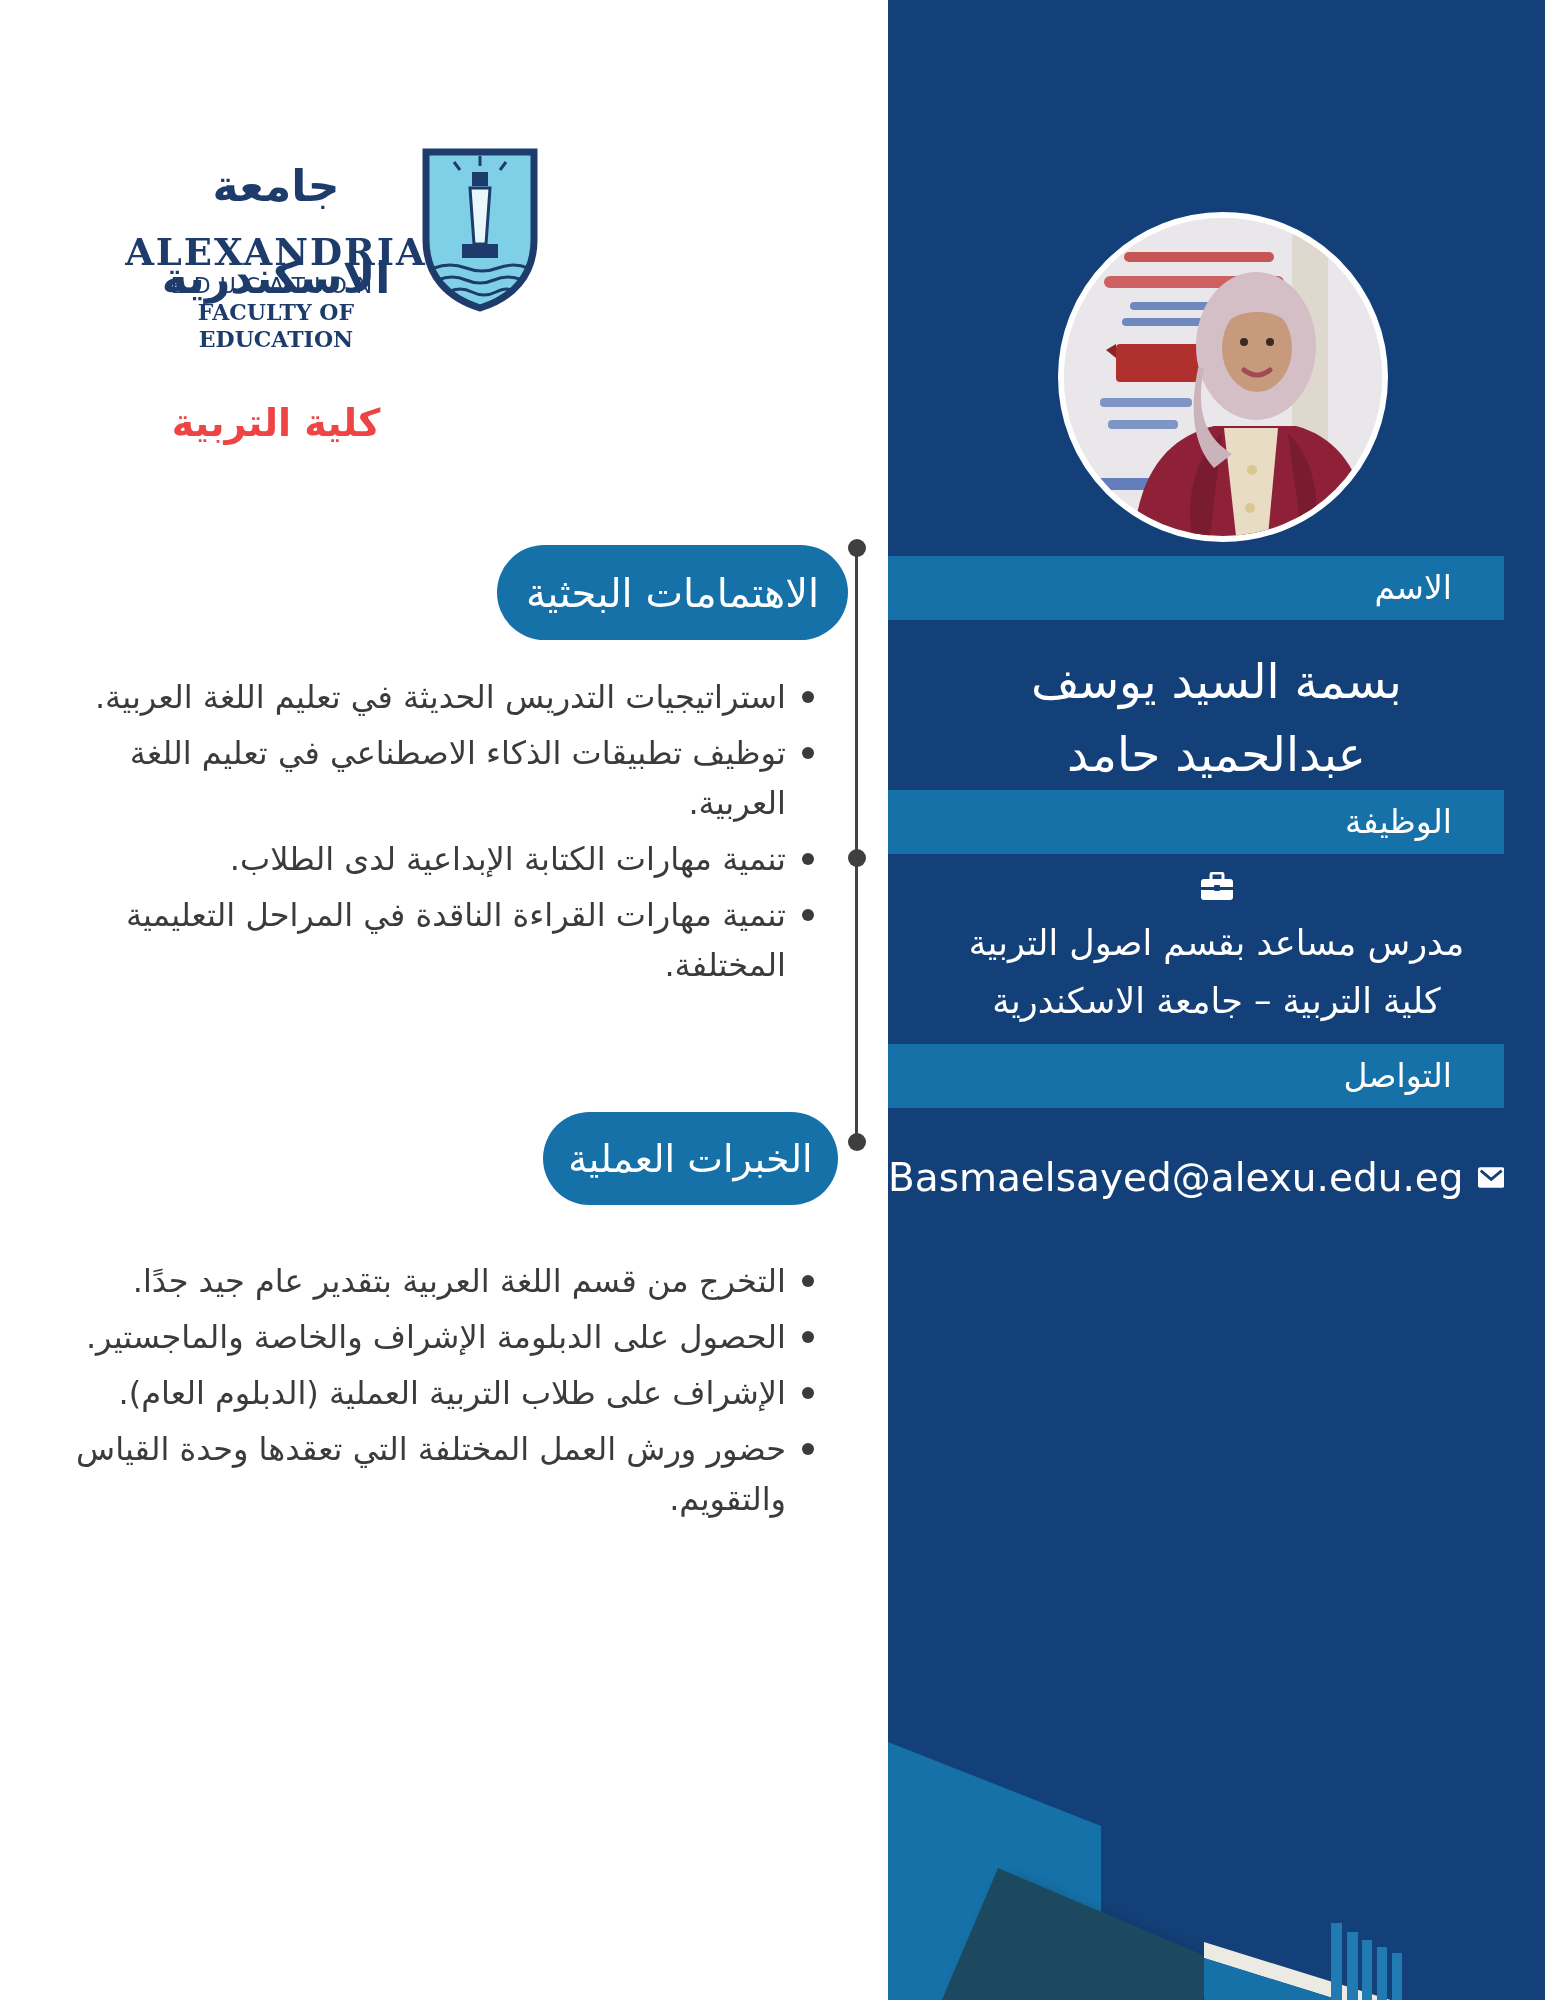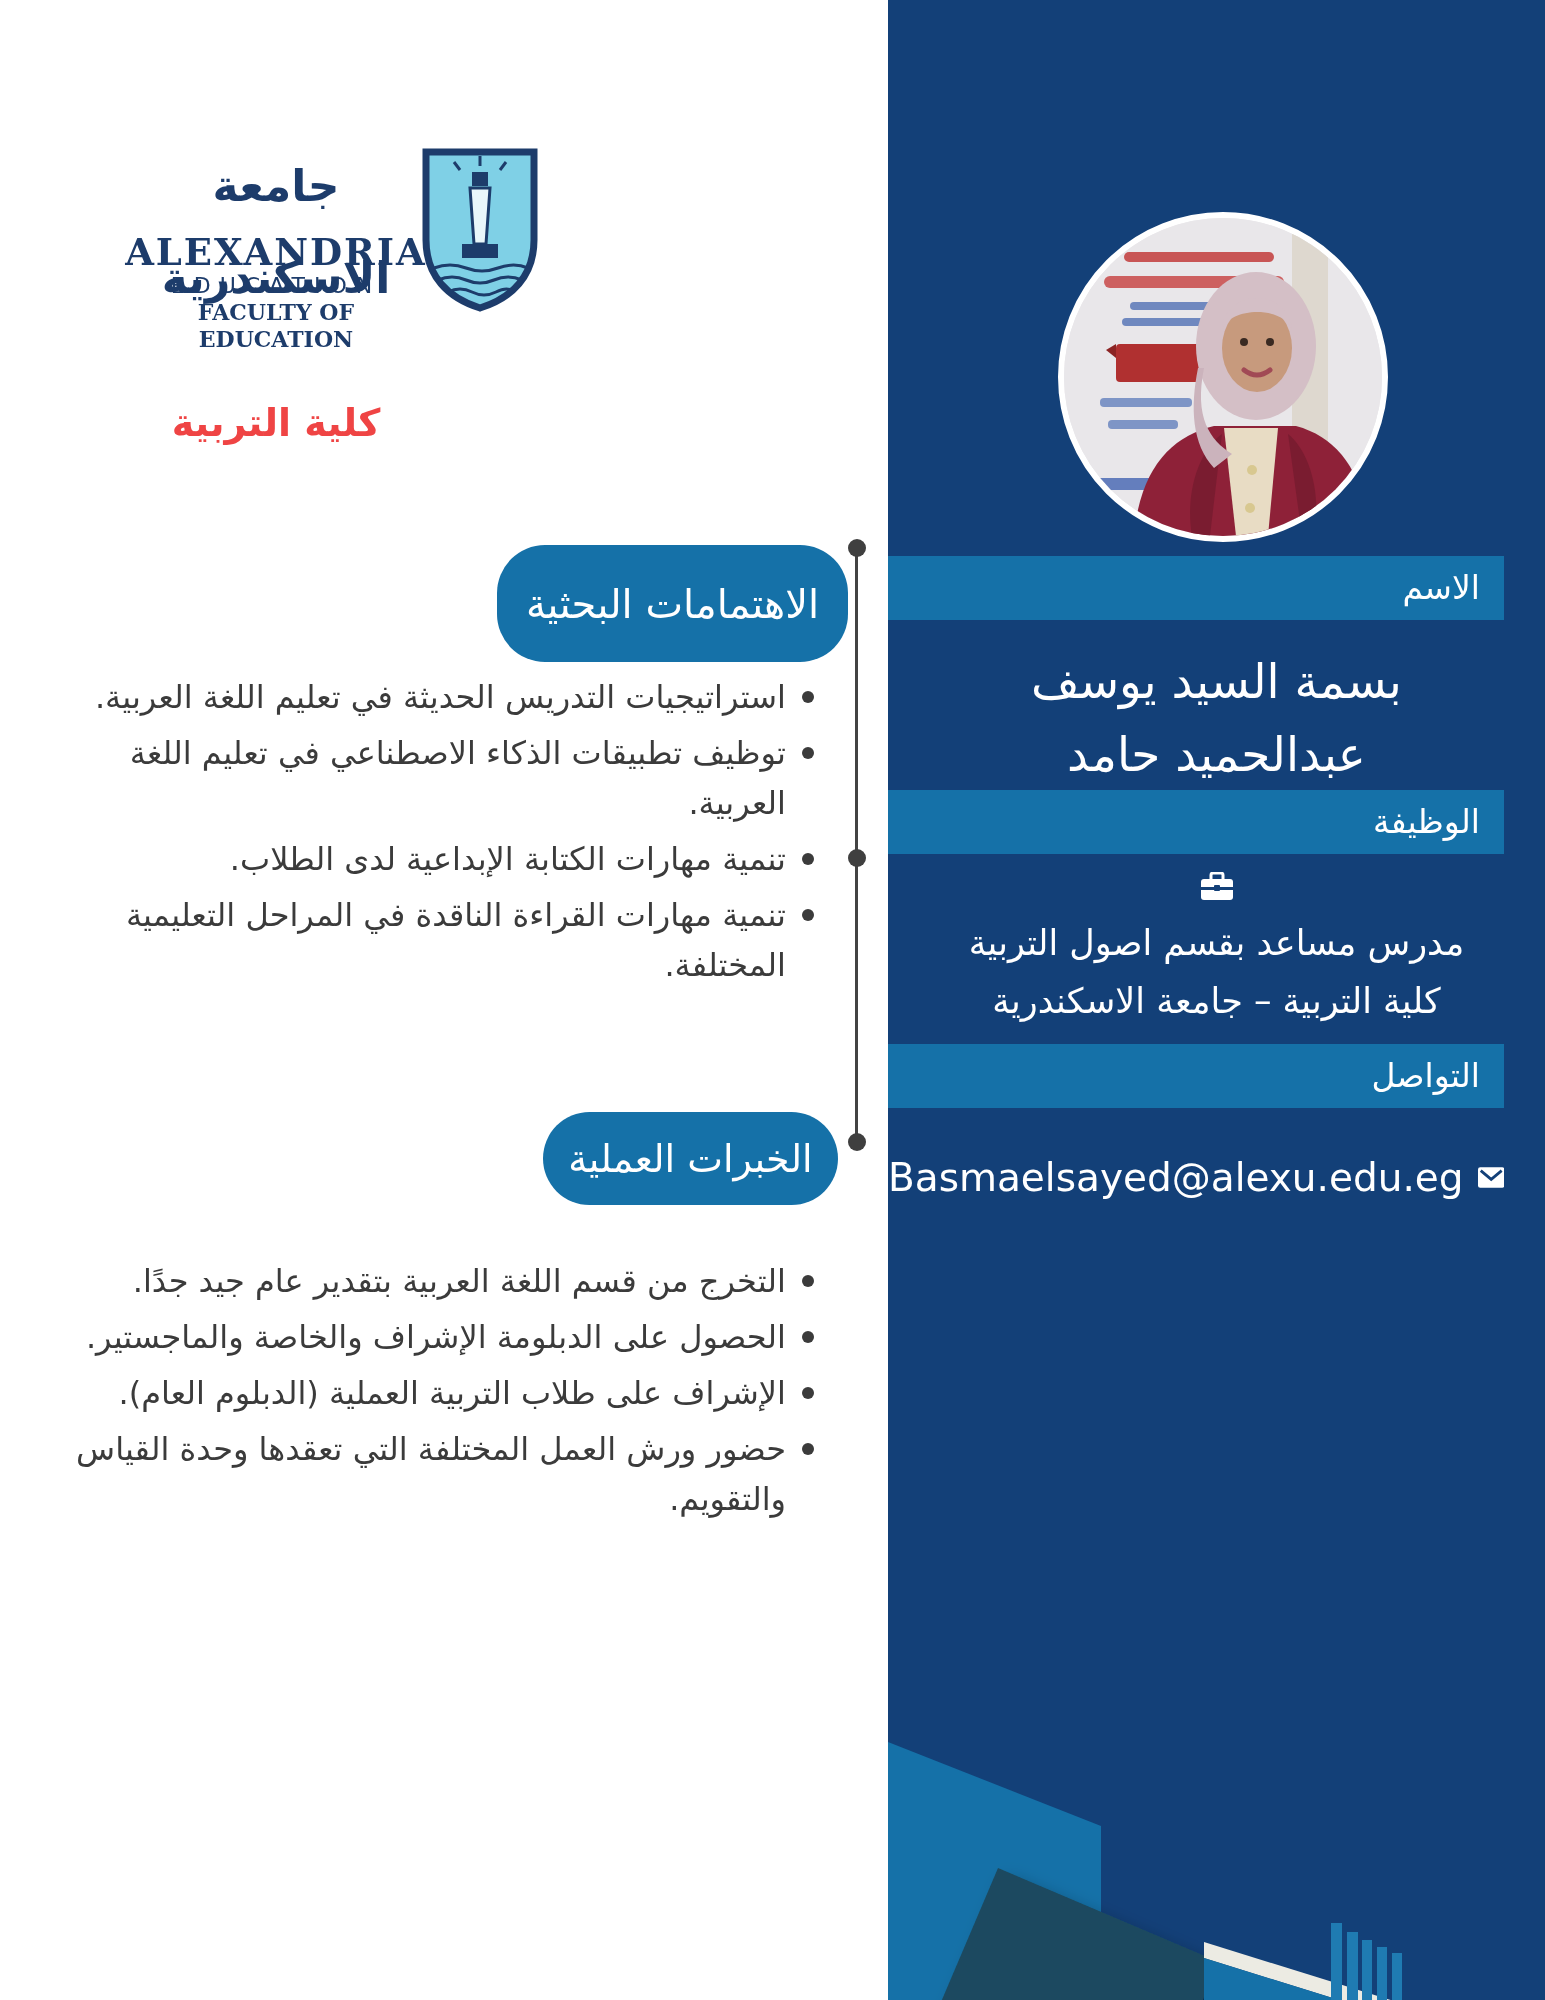--- a/index.html
+++ b/index.html
@@ -15,42 +15,42 @@
   .logo-en2  { font-size:22px; letter-spacing:9px; line-height:27px; }
   .logo-en3  { font-family:"DejaVu Serif", serif; font-size:22px; font-weight:800; line-height:27px; }
   .logo-ar2  { font-size:38px; font-weight:bold; color:#ef4444; line-height:52px; direction:rtl;margin-top:44px; }
   .shield { position:absolute; left:302px; top:8px; }
   
   .pill {
     position:absolute; background:#1571a8; color:#ffffff;
     display:flex; align-items:center; justify-content:center;
     border-radius:48px; white-space:nowrap; direction:rtl;
   }
-  .pill-research { left:497px; top:545px; width:351px; height:117px; font-size:40px; }
+  .pill-research { left:497px; top:545px; width:351px; height:95px; font-size:40px; }
   .pill-exp      { left:543px; top:1112px; width:295px; height:93px; font-size:38px; }
   .blist { position:absolute; right:723px; direction:rtl; text-align:right;
            color:#3b3b3b; font-size:32px; line-height:50px; list-style:none; margin:0; padding:0; }
   .blist-research { top:672px; width:790px; }
   .blist-exp      { top:1256px; width:790px; }
   .blist li { position:relative; padding-right:36px; margin-bottom:6px; }
   .blist li::before { content:''; position:absolute; right:8px; top:19px;
                       width:12px; height:12px; border-radius:50%; background:#3b3b3b; }
   
   .tl-line { position:absolute; left:855px; top:548px; width:3px; height:594px; background:#434343; }
   .tl-dot  { position:absolute; width:18px; height:18px; border-radius:50%; background:#3f3f3f; left:848px; }
   .tl-dot1 { top:539px; } .tl-dot2 { top:849px; } .tl-dot3 { top:1133px; }
   
   .panel { position:absolute; left:888px; top:0; width:657px; height:2000px;
            background:#134078; overflow:hidden; }
   .photo { position:absolute; left:170px; top:212px; width:330px; height:330px;
            border-radius:50%; border:6px solid #ffffff; box-sizing:border-box;
            overflow:hidden; background:#e9e7ea; }
   .band { position:absolute; left:0; width:616px; height:64px; background:#1571a8;
           color:#ffffff; font-size:33px; line-height:64px; text-align:right;
-          padding-right:24px; box-sizing:border-box; direction:rtl; }
+          padding-right:52px; box-sizing:border-box; direction:rtl; }
   .band-name { top:556px; } .band-job { top:790px; } .band-contact { top:1044px; }
   .name-block { position:absolute; left:0; top:645px; width:657px; text-align:center;
                 color:#ffffff; font-size:47px; line-height:73px; direction:rtl; }
   .job-block { position:absolute; left:0; top:872px; width:657px; text-align:center;
                color:#ffffff; font-size:35px; line-height:58px; direction:rtl; }
   .job-line1 { display:flex; flex-direction:column; justify-content:center;
                align-items:center; gap:12px; direction:rtl; }
   .contact-row { position:absolute; left:0; top:1155px; width:616px;
                  display:flex; justify-content:flex-end; align-items:center; gap:14px;
                  color:#ffffff; font-size:39px; }

